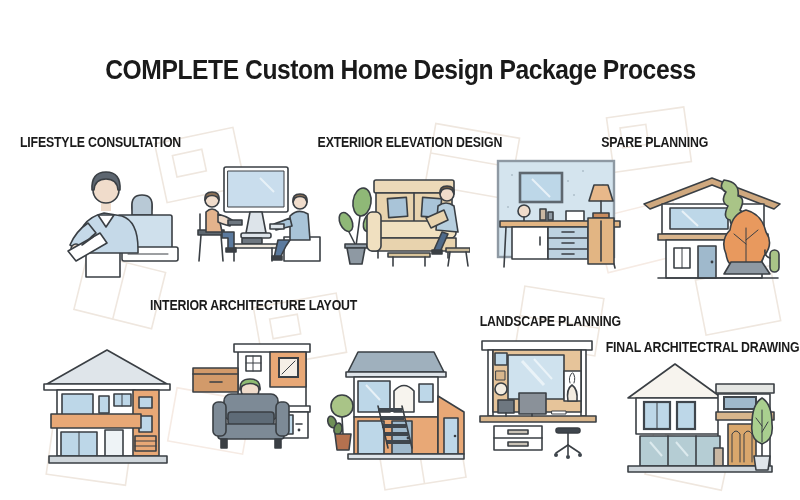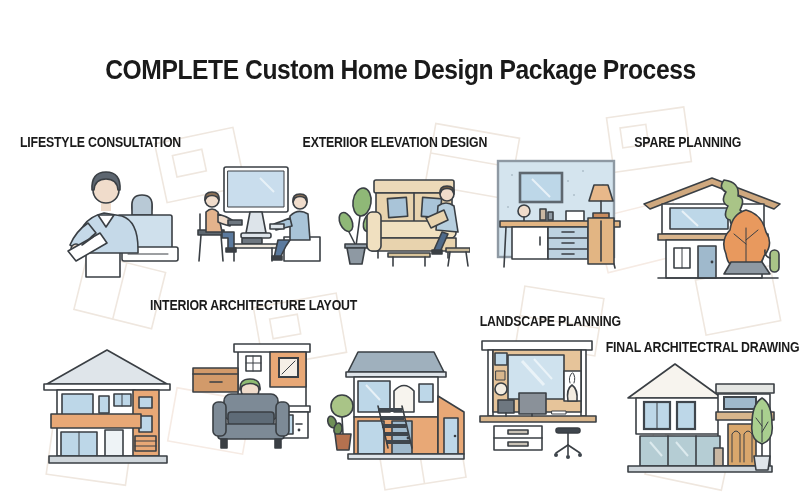--- a/index.html
+++ b/index.html
@@ -77,24 +77,24 @@
   </g>
 </svg>
 
 <div class="abs title-wrap">
   <span class="txt">COMPLETE Custom Home Design Package Process</span>
 </div>
 
 <div class="abs label" style="left:8px;top:133px;width:185px;">
   <span class="txt">LIFESTYLE CONSULTATION</span>
 </div>
-<div class="abs label" style="left:290px;top:133px;width:200px;">
+<div class="abs label" style="left:305px;top:133px;width:200px;">
   <span class="txt">EXTERIIOR ELEVATION DESIGN</span>
 </div>
-<div class="abs label" style="left:590px;top:133px;width:195px;">
+<div class="abs label" style="left:557px;top:133px;width:195px;">
   <span class="txt">SPARE PLANNING</span>
 </div>
 
 <div class="abs label" style="left:136px;top:296px;width:220px;">
   <span class="txt">INTERIOR ARCHITECTURE LAYOUT</span>
 </div>
 <div class="abs label" style="left:453px;top:312px;width:195px;">
   <span class="txt">LANDSCAPE PLANNING</span>
 </div>
 <div class="abs label" style="left:592px;top:338px;width:210px;">

